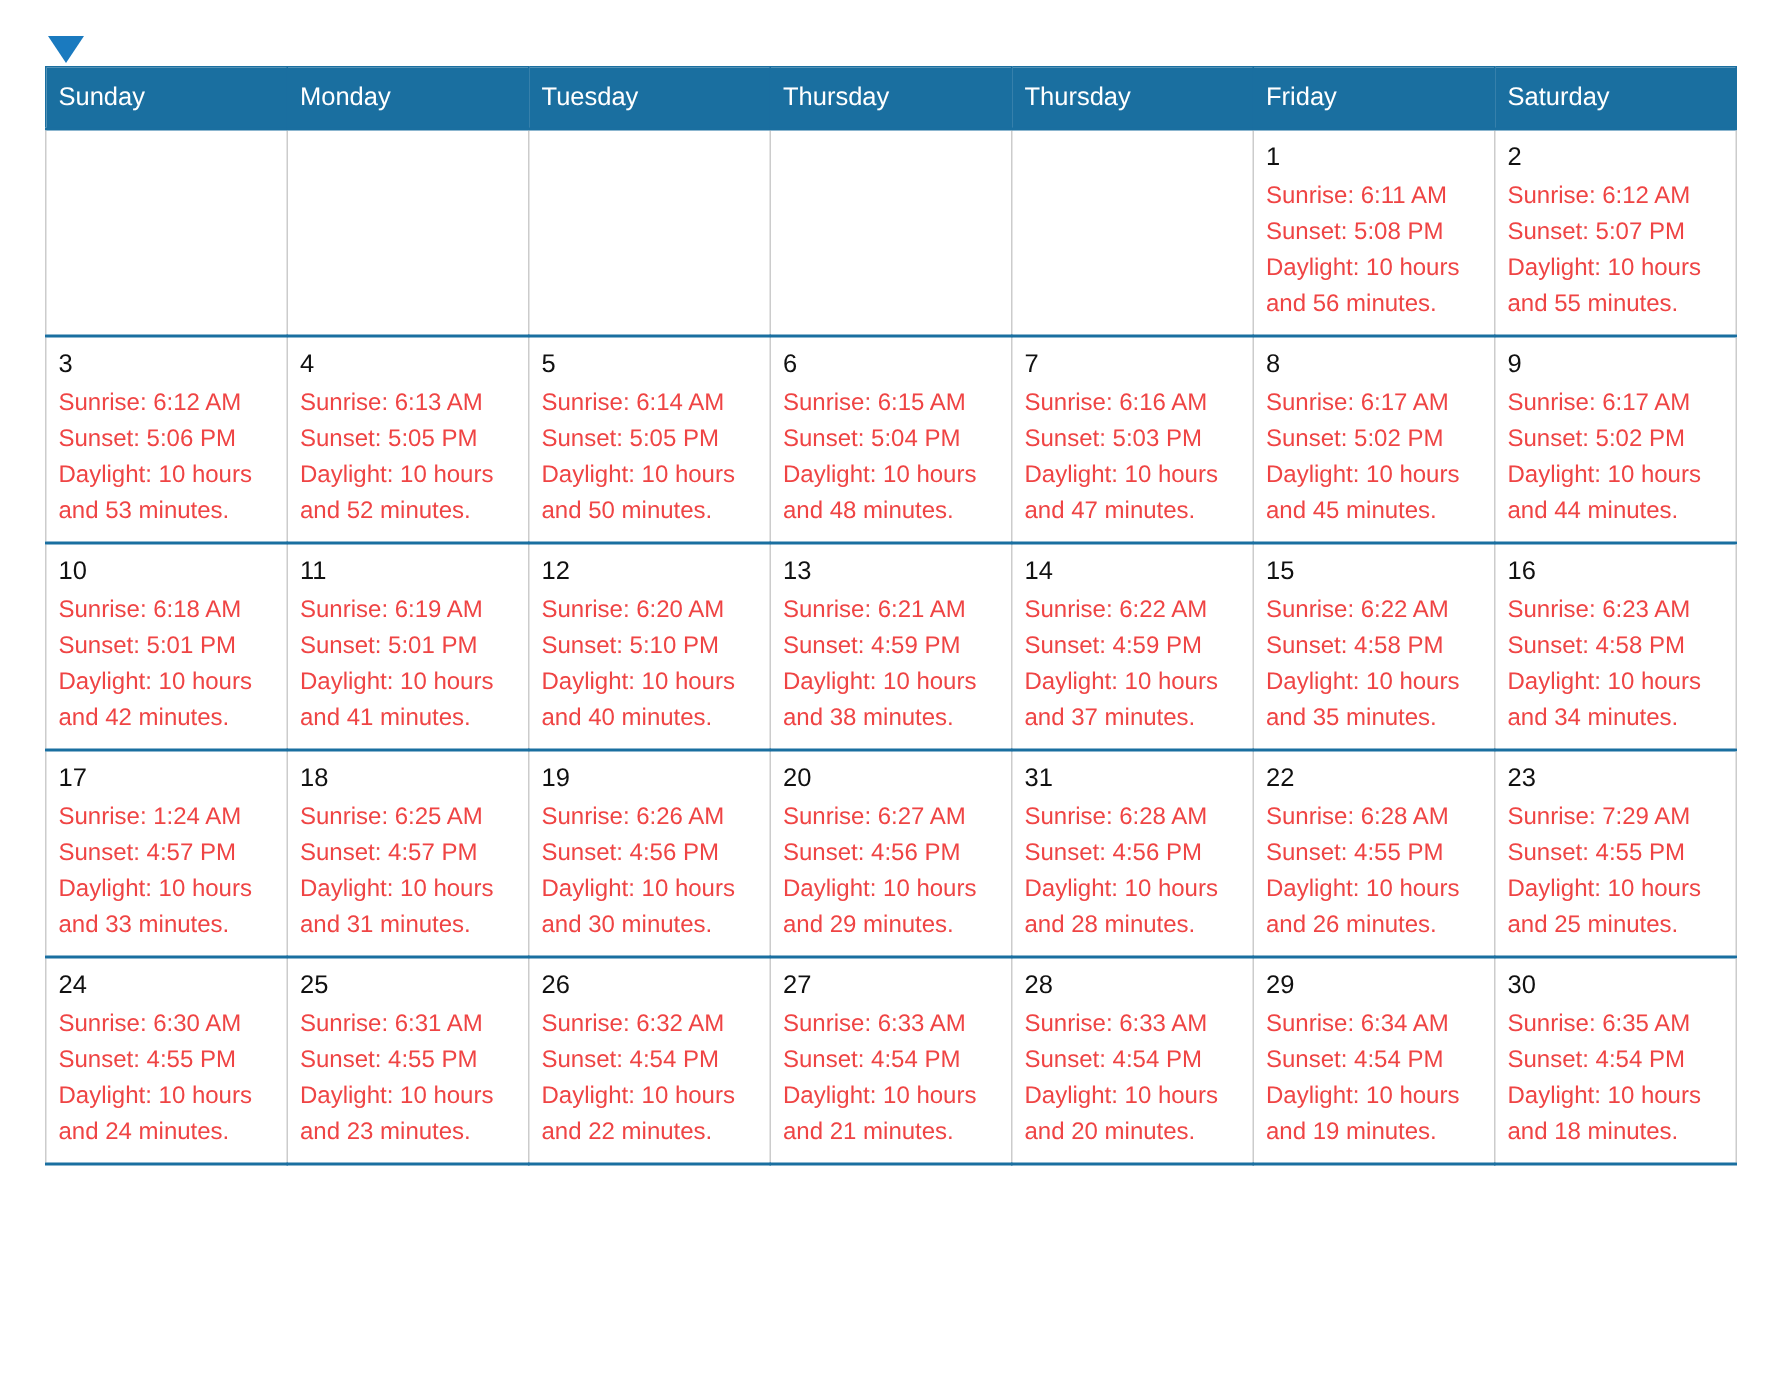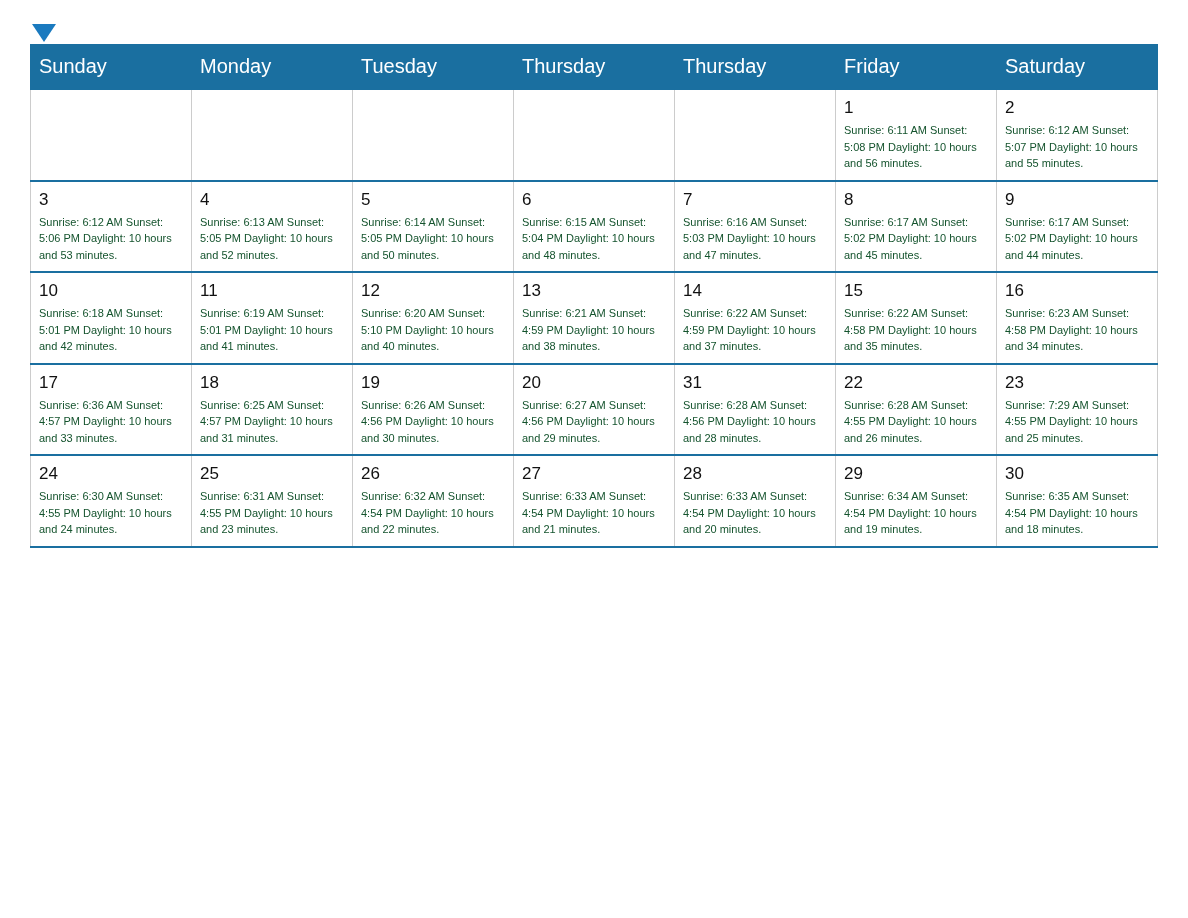--- a/index.html
+++ b/index.html
@@ -64,21 +64,21 @@
     }
     .calendar {
       width: 100%;
       border-collapse: collapse;
       margin-top: 10px;
     }
     .calendar th {
       background: #1a6fa0;
       color: #fff;
       padding: 10px 8px;
-      font-size: 20px;
+      font-size: 17px;
       font-weight: normal;
       text-align: left;
       border: 1px solid #1a6fa0;
     }
     .calendar td {
       vertical-align: top;
       padding: 8px;
       border: 1px solid #ccc;
       width: calc(100% / 7);
       min-height: 110px;
@@ -90,23 +90,23 @@
       border-bottom: 2px solid #1a6fa0;
     }
     .day-number {
       font-size: 17px;
       font-weight: normal;
       color: #111;
       margin-bottom: 4px;
       display: block;
     }
     .day-info {
-      font-size: 11px;
+      font-size: 16px;
       line-height: 1.5;
-      color: #14532d;
+      color: #ef4444;
     }
     .empty-cell {
       background: #fff;
     }
   </style>
 </head>
 <body>
 
 <div class="header">
   <div class="logo">
@@ -238,21 +238,21 @@
         <td>
           <span class="day-number">16</span>
           <div class="day-info">Sunrise: 6:23 AM
 Sunset: 4:58 PM
 Daylight: 10 hours and 34 minutes.</div>
         </td>
       </tr>
       <tr>
         <td>
           <span class="day-number">17</span>
-          <div class="day-info">Sunrise: 6:36 AM
+          <div class="day-info">Sunrise: 1:24 AM
 Sunset: 4:57 PM
 Daylight: 10 hours and 33 minutes.</div>
         </td>
         <td>
           <span class="day-number">18</span>
           <div class="day-info">Sunrise: 6:25 AM
 Sunset: 4:57 PM
 Daylight: 10 hours and 31 minutes.</div>
         </td>
         <td>

